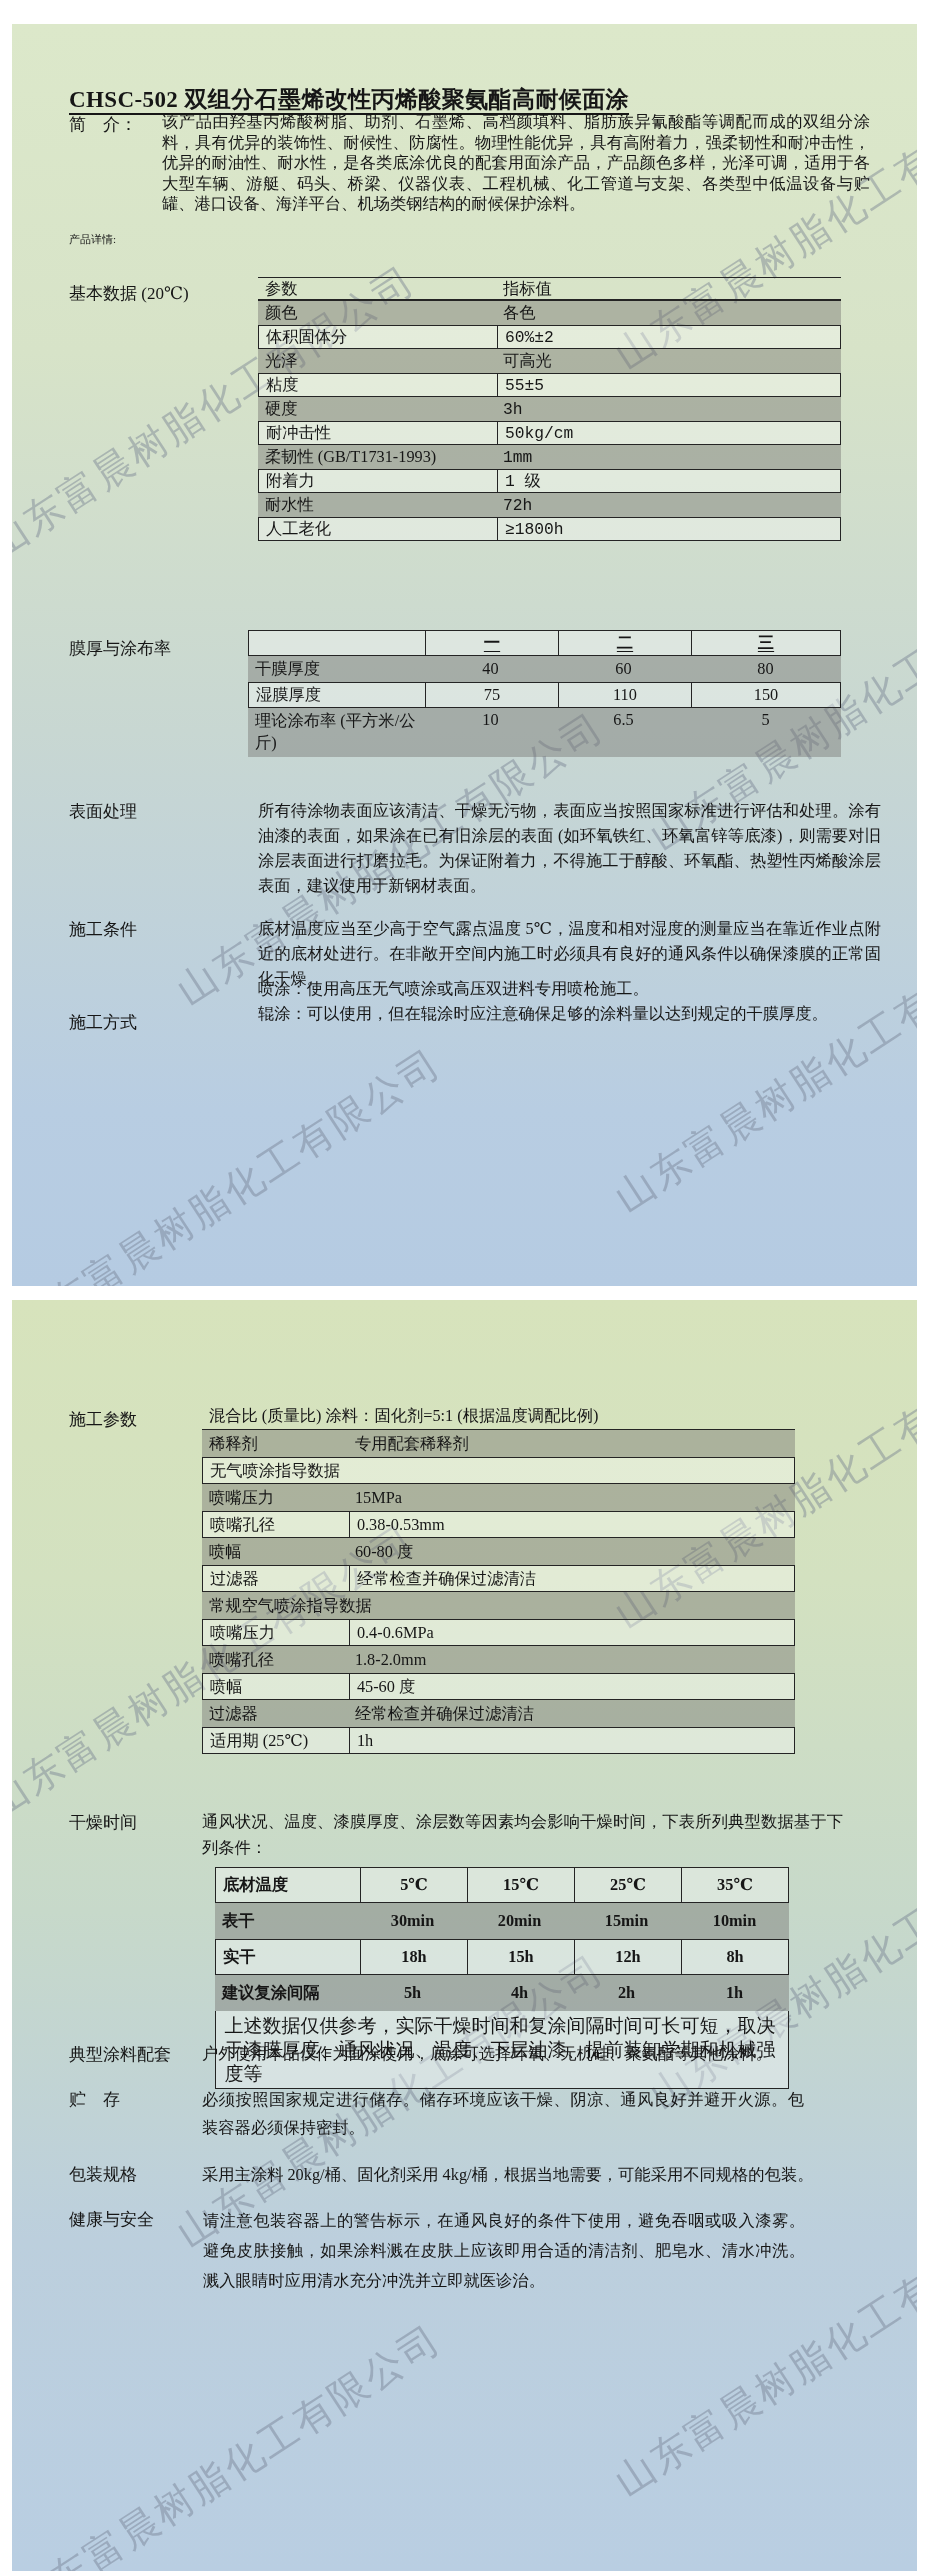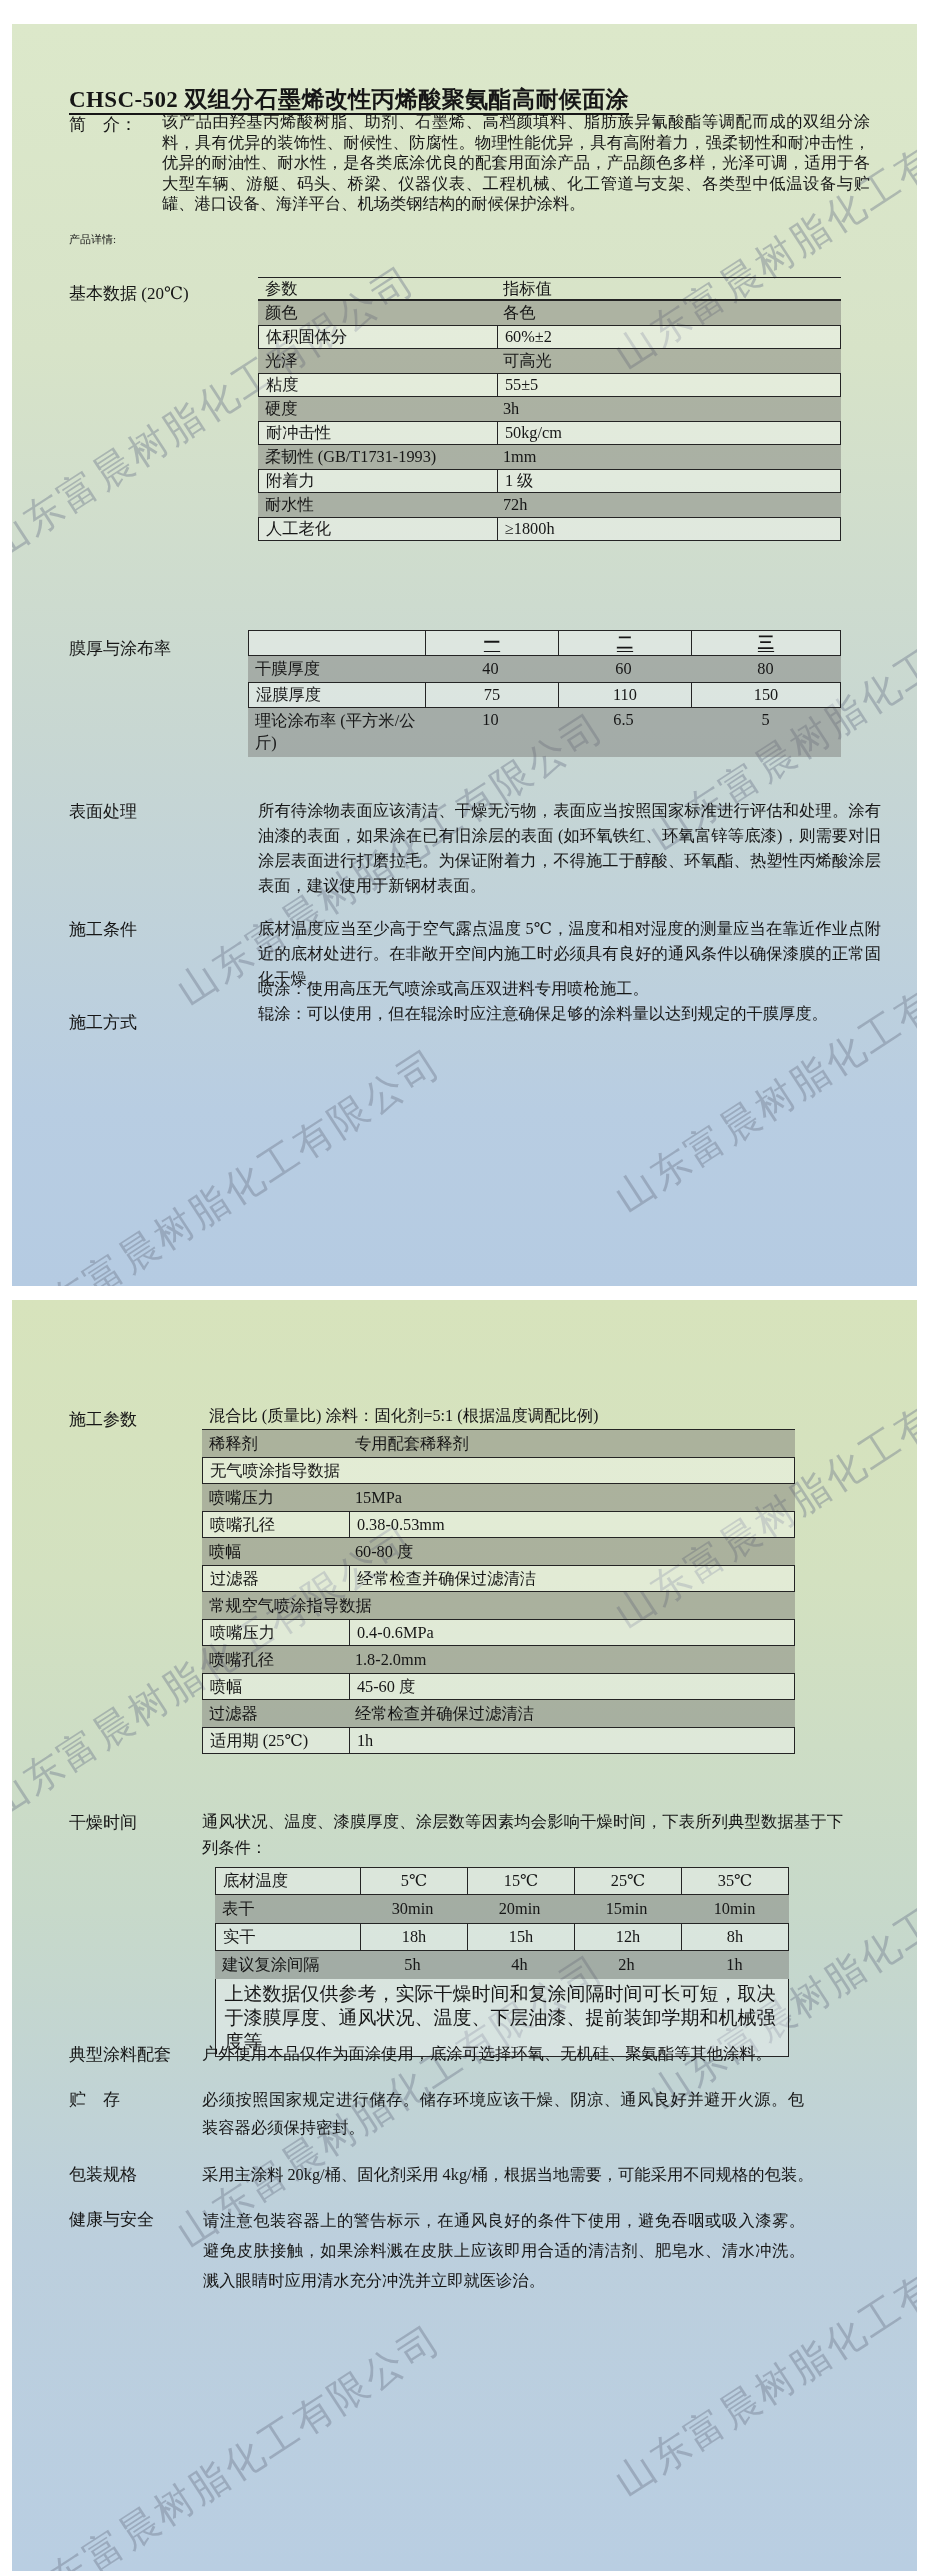--- a/index.html
+++ b/index.html
@@ -30,21 +30,21 @@
   .tr{display:flex;box-sizing:border-box;align-items:center;}
   .td{box-sizing:border-box;padding:0 6.9px;font-size:16.3px;white-space:nowrap;}
   .tr.light{background:rgba(255,255,255,0.34);border:1.7px solid #242424;}
   .tr.gray{background:rgba(115,113,110,0.42);}
   .tr.head2{border-top:1.7px solid #242424;border-bottom:2.6px solid #242424;}
 
   
   .basic{left:246px;top:253px;width:583px;}
   .basic .tr{height:24px;}
   .basic .c1{width:238px;}
-  .basic .c2{flex:1;align-self:stretch;display:flex;align-items:center;}
+  .basic .c2{flex:1;align-self:stretch;display:flex;align-items:center;font-family:Liberation Mono, monospace;}
   .basic .tr.light .c2{border-left:1.7px solid #242424;}
 
   
   .film{left:236px;top:606px;width:593px;}
   .film .tr{height:26px;}
   .film .c1{width:176px;}
   .film .cv{width:133px;text-align:center;justify-content:center;align-self:stretch;
             display:flex;align-items:center;}
   .film .cv:last-child{flex:1;}
   .film .tr.hdr{background:rgba(255,255,255,0.34);border:1.7px solid #242424;}
@@ -58,21 +58,21 @@
   .params{left:190px;top:103px;width:593px;}
   .params .tr{height:27px;}
   .params .c1{width:146px;}
   .params .c2{flex:1;align-self:stretch;display:flex;align-items:center;}
   .params .tr.light .c2{border-left:1.7px solid #242424;}
   .params .tr.mix{background:transparent;border-bottom:1.7px solid #242424;}
   .params .full{flex:1;}
 
   
   .drying{left:203px;top:567px;width:574px;}
-  .drying .tr{height:28px;}
+  .drying .tr{height:36px;font-weight:bold;}
   .drying .c1{width:144px;}
   .drying .cv{width:107px;text-align:center;justify-content:center;align-self:stretch;
               display:flex;align-items:center;}
   .drying .cv:last-child{flex:1;}
   .drying .tr.light .cv{border-left:1.7px solid #242424;}
   .drying .foot{display:block;height:auto;background:rgba(255,255,255,0.34);
     border:1.7px solid #242424;border-top:none;padding:2.6px 8.6px;font-size:19px;
     line-height:24px;white-space:normal;}
 
   .line{white-space:nowrap;}

